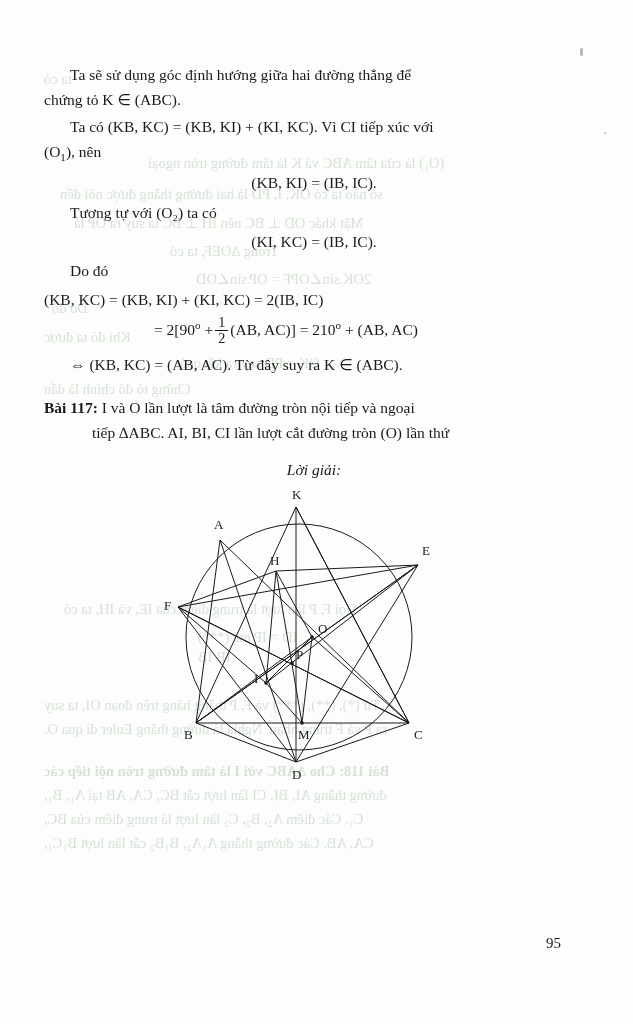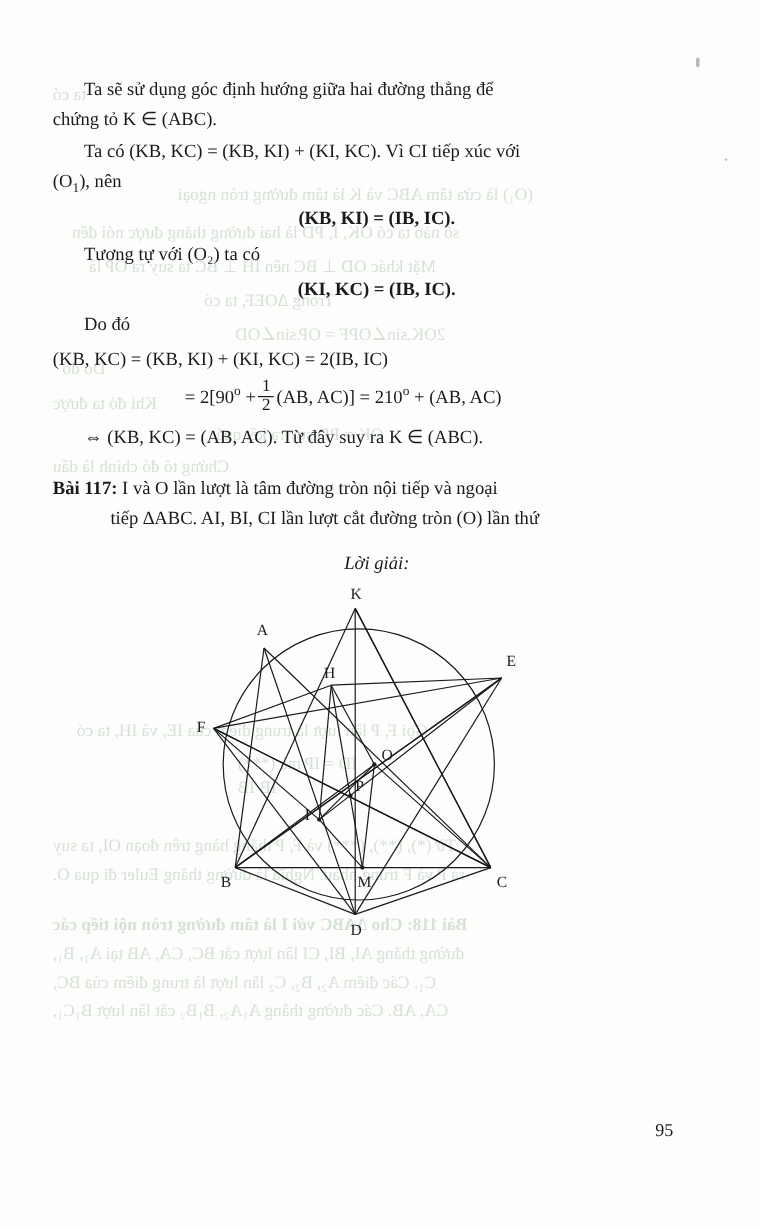--- a/index.html
+++ b/index.html
@@ -32,21 +32,20 @@
     line-height: 1.62;
     text-align: justify;
     margin: 0 0 2px 0;
   }
   .indent {
     text-indent: 26px;
   }
   .center {
     text-align: center;
     text-indent: 0;
-    font-weight: bold;
   }
   .sub {
     font-size: 0.72em;
     vertical-align: sub;
   }
   .sup {
     font-size: 0.72em;
     vertical-align: super;
   }
   .frac {

